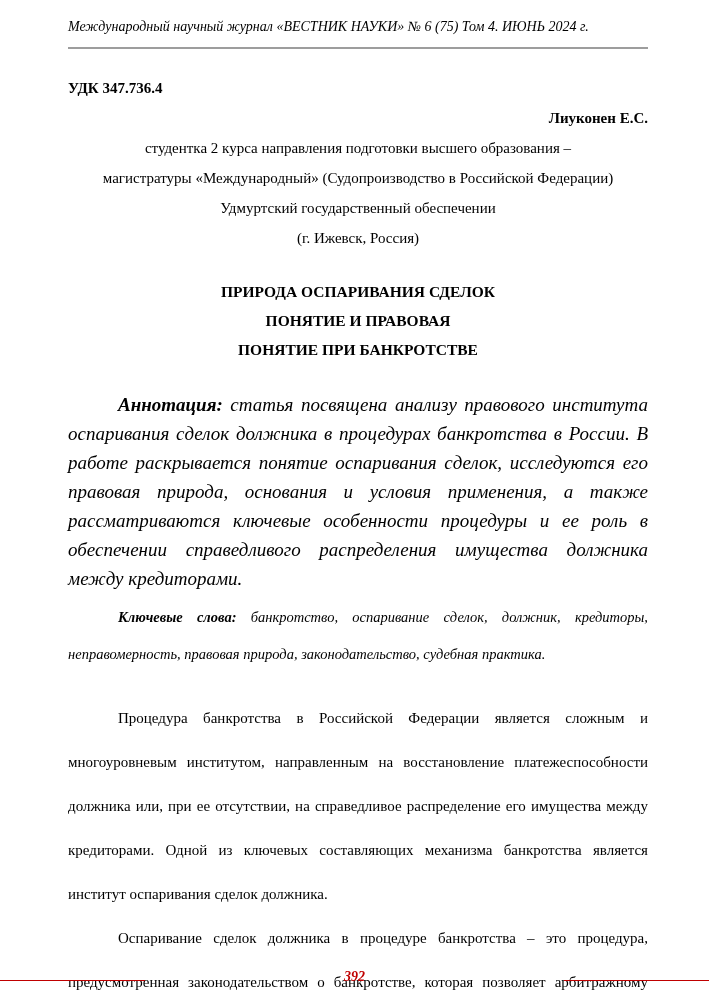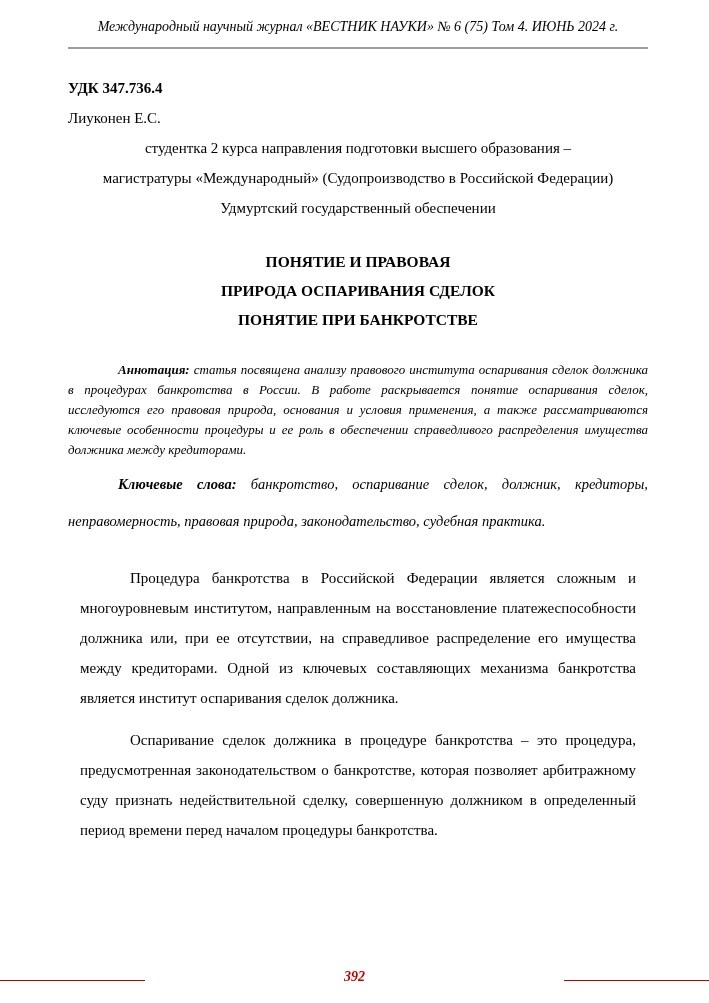--- a/index.html
+++ b/index.html
@@ -13,80 +13,80 @@
     height: 1003px;
     margin: 0 auto;
     background: #ffffff;
     box-sizing: border-box;
     padding: 18px 61px 0 68px;
     font-family: "Liberation Serif", "DejaVu Serif", serif;
     color: #000000;
     overflow: hidden;
   }
   .journal-line {
-    text-align: center;
+    text-align: left;
     font-style: italic;
     font-size: 14px;
     line-height: 18px;
     white-space: nowrap;
   }
   .header-rule {
     border: none;
     border-top: 2px solid var(--rule-gray, #9d9d9d);
     margin: 11px 0 0 0;
   }
   .meta {
     margin-top: 24px;
     font-size: 15px;
     line-height: 30px;
   }
   .udc {
     font-weight: bold;
     text-align: left;
   }
   .author {
-    font-weight: normal;
-    text-align: left;
+    font-weight: bold;
+    text-align: right;
   }
   .affil {
     text-align: center;
   }
   .title {
     margin: 24px 0 0 0;
     text-align: center;
     font-weight: bold;
     font-size: 15.5px;
     line-height: 29px;
   }
   .abstract {
     margin: 26px 0 0 0;
     font-style: italic;
-    font-size: 13px;
-    line-height: 20px;
+    font-size: 19px;
+    line-height: 29px;
     text-align: justify;
     text-indent: 50px;
   }
   .abstract .label,
   .keywords .label {
     font-weight: bold;
   }
   .keywords {
     margin: 6px 0 0 0;
     font-style: italic;
     font-size: 14.5px;
     line-height: 37px;
     text-align: justify;
     text-indent: 50px;
   }
   .body-para {
     font-size: 15px;
-    line-height: 30px;
+    line-height: 44px;
     text-align: justify;
     text-indent: 50px;
-    margin: 12px;
+    margin: 0;
   }
   .body-para.first {
     margin-top: 23px;
   }
   .footer {
     position: absolute;
     left: 0;
     bottom: 18px;
     width: 709px;
     display: flex;
@@ -116,25 +116,26 @@
     <div class="journal-line">Международный научный журнал «ВЕСТНИК НАУКИ» № 6 (75) Том 4. ИЮНЬ 2024 г.</div>
     <div class="header-rule"></div>
   </header>
 
   <div class="meta">
     <div class="udc">УДК 347.736.4</div>
     <div class="author">Лиуконен Е.С.</div>
     <div class="affil">студентка 2 курса направления подготовки высшего образования –</div>
     <div class="affil">магистратуры «Международный» (Судопроизводство в Российской Федерации)</div>
     <div class="affil">Удмуртский государственный обеспечении</div>
+    <div class="affil">(г. Ижевск, Россия)</div>
   </div>
 
   <h1 class="title">
+    <div>ПРИРОДА ОСПАРИВАНИЯ СДЕЛОК</div>
     <div>ПОНЯТИЕ И ПРАВОВАЯ</div>
-    <div>ПРИРОДА ОСПАРИВАНИЯ СДЕЛОК</div>
     <div>ПОНЯТИЕ ПРИ БАНКРОТСТВЕ</div>
   </h1>
 
   <p class="abstract"><span class="label">Аннотация:</span><span> статья посвящена анализу правового института оспаривания сделок должника в процедурах банкротства в России. В работе раскрывается понятие оспаривания сделок, исследуются его правовая природа, основания и условия применения, а также рассматриваются ключевые особенности процедуры и ее роль в обеспечении справедливого распределения имущества должника между кредиторами.</span></p>
 
   <p class="keywords"><span class="label">Ключевые слова:</span><span> банкротство, оспаривание сделок, должник, кредиторы, неправомерность, правовая природа, законодательство, судебная практика.</span></p>
 
   <p class="body-para first">Процедура банкротства в Российской Федерации является сложным и многоуровневым институтом, направленным на восстановление платежеспособности должника или, при ее отсутствии, на справедливое распределение его имущества между кредиторами. Одной из ключевых составляющих механизма банкротства является институт оспаривания сделок должника.</p>
 
   <p class="body-para">Оспаривание сделок должника в процедуре банкротства – это процедура, предусмотренная законодательством о банкротстве, которая позволяет арбитражному суду признать недействительной сделку, совершенную должником в определенный период времени перед началом процедуры банкротства.</p>

